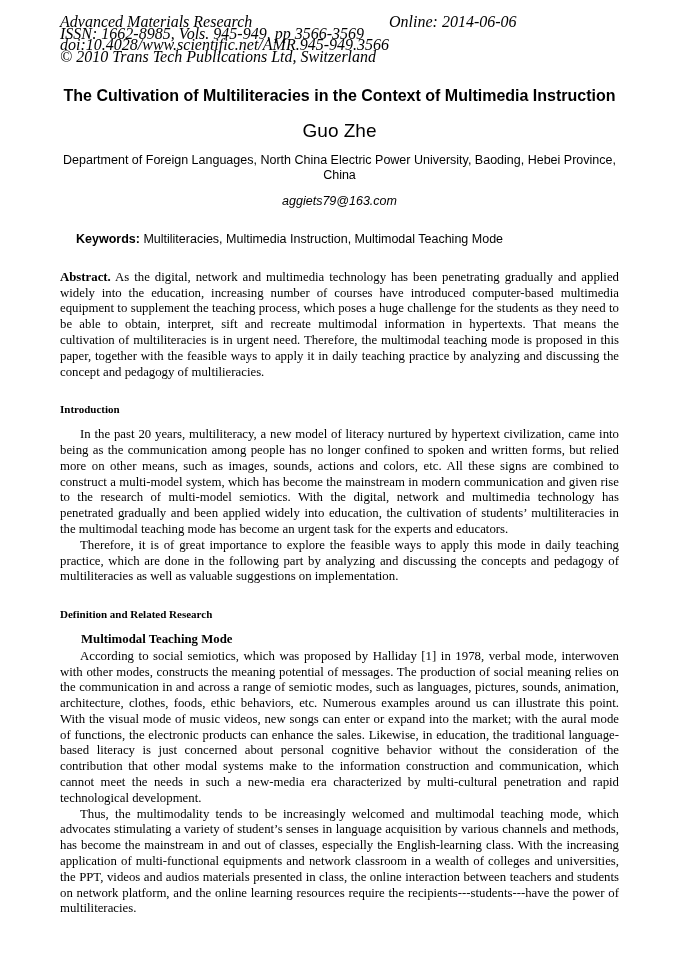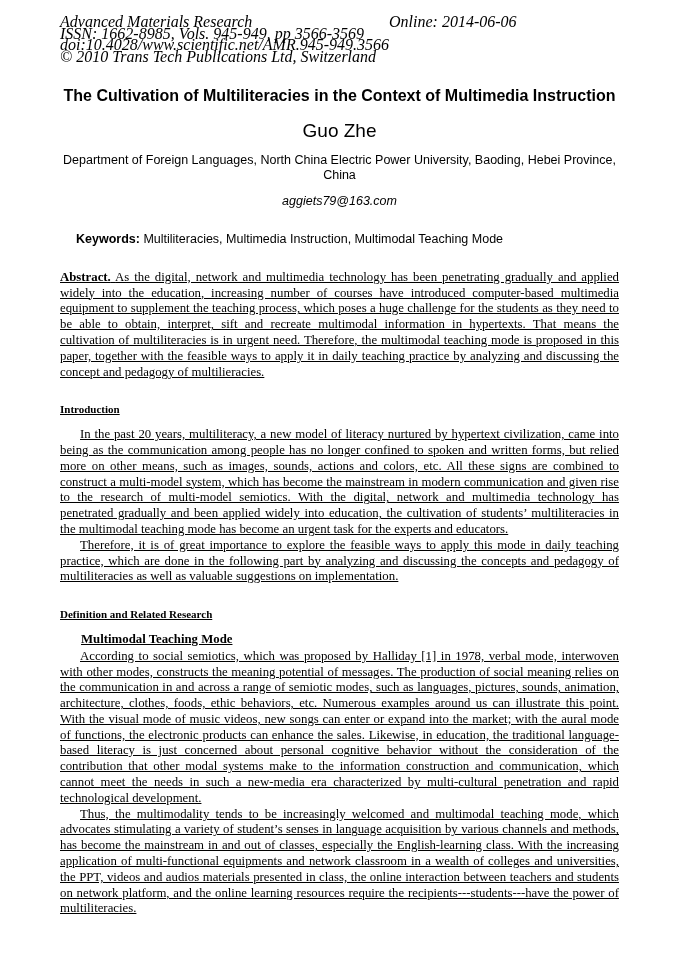--- a/index.html
+++ b/index.html
@@ -62,21 +62,20 @@
     padding-left: 16px;
   }
   .keywords .lbl { font-weight: bold; }
 
   
   .bodytext {
     font-family: "Liberation Serif", serif;
     font-size: 12.8px;
     line-height: 15.8px;
     text-align: justify;
-    text-decoration: underline;
   }
   .abstract { margin-top: 24px; }
   .abstract .lbl { font-weight: bold; }
 
   h2.sect {
     font-family: "Liberation Serif", serif;
     font-size: 11px;
     font-weight: bold;
     margin: 22px 0 9px 0;
     text-align: left;

